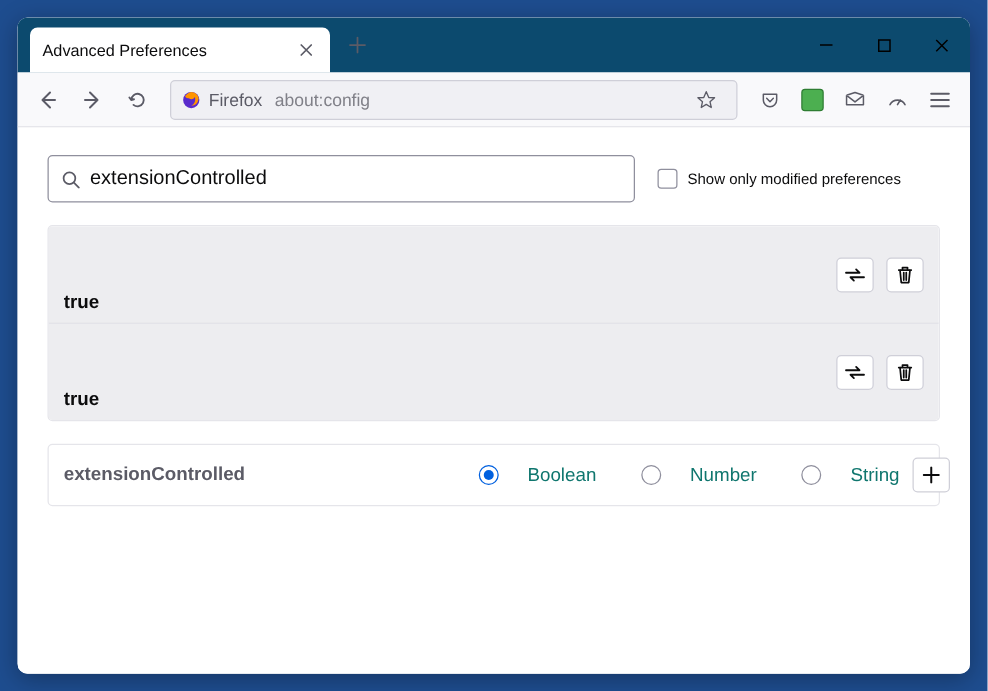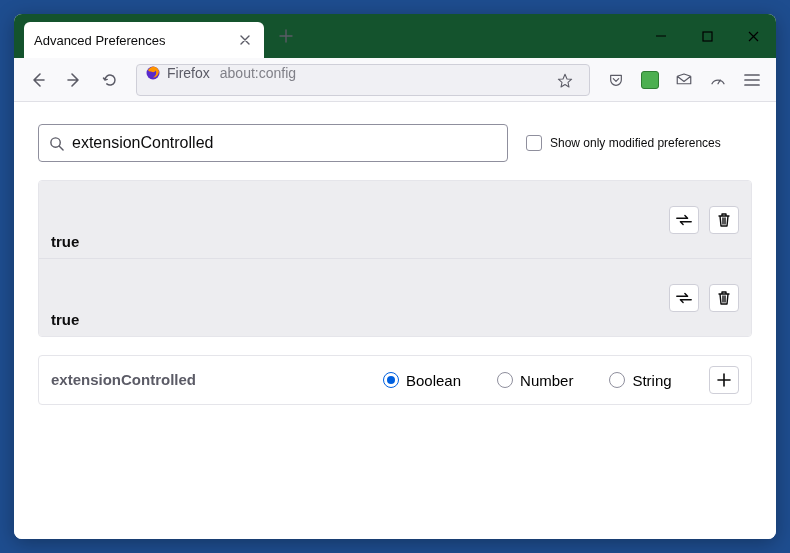--- a/index.html
+++ b/index.html
@@ -16,21 +16,21 @@
     top: 14px; left: 14px; right: 14px; bottom: 14px;
     background: #fff;
     border-radius: 8px;
     box-shadow: 0 4px 20px rgba(0,0,0,0.3);
     display: flex;
     flex-direction: column;
     overflow: hidden;
   }
   .titlebar {
     height: 44px;
-    background: #14532d;
+    background: #0c4a6e;
     display: flex;
     align-items: center;
     padding-left: 10px;
   }
   .tab {
     background: #fff;
     border-radius: 6px 6px 0 0;
     height: 36px;
     width: 240px;
     margin-top: 8px;
@@ -79,21 +79,21 @@
     cursor: pointer;
     color: #5b5b66;
   }
   .urlbar {
     flex: 1;
     height: 32px;
     background: #f0f0f4;
     border: 1px solid #cfcfd8;
     border-radius: 4px;
     display: flex;
-    align-items: flex-start;
+    align-items: center;
     padding: 0 8px;
     margin: 0 6px;
     font-size: 14px;
     color: #0c0c0d;
     gap: 6px;
   }
   .urlbar .ff-logo { width: 16px; height: 16px; }
   .identity-label { color: #5b5b66; font-size: 14px; padding-right:4px;}
   .url-text { color: #808088; font-size: 14px; flex: 1; }
   .star-btn { margin-left: auto; }
@@ -170,21 +170,21 @@
   .new-pref {
     border: 1px solid #e5e5ea;
     border-radius: 4px;
     display: flex;
     align-items: center;
     padding: 10px 12px;
     gap: 10px;
     font-size: 15px;
   }
   .radio-group { display: flex; gap: 36px; margin-left: 4px; }
-  .radio-item { display: flex; align-items: center; gap: 7px; color: #000000; }
+  .radio-item { display: flex; align-items: center; gap: 23px; color: #0f766e; }
   .radio {
     width: 16px; height: 16px;
     border: 1px solid #8f8f9d;
     border-radius: 50%;
     display: flex; align-items: center; justify-content: center;
   }
   .radio.checked { border-color: #0060df; }
   .radio.checked::after { content:""; width: 8px; height: 8px; background: #0060df; border-radius: 50%; }
 
   

